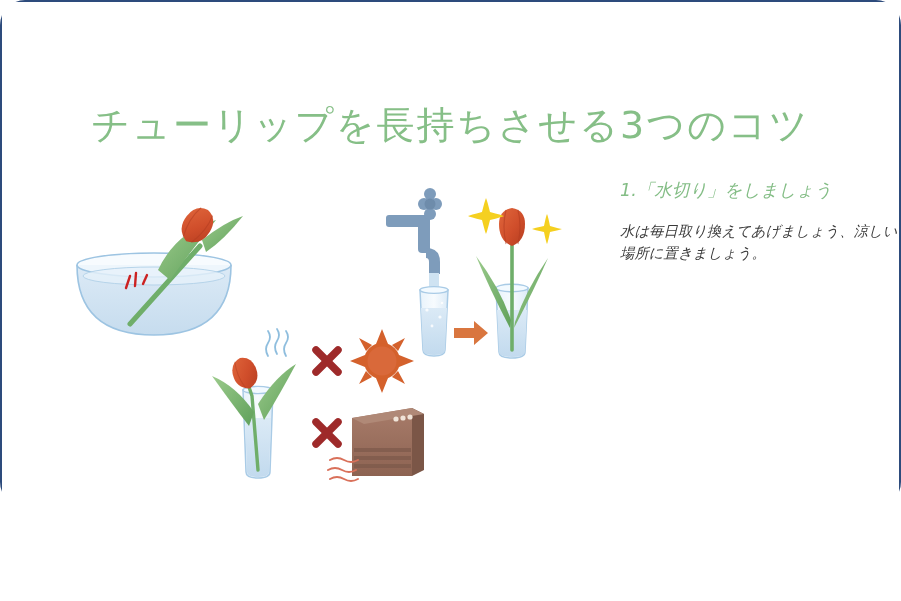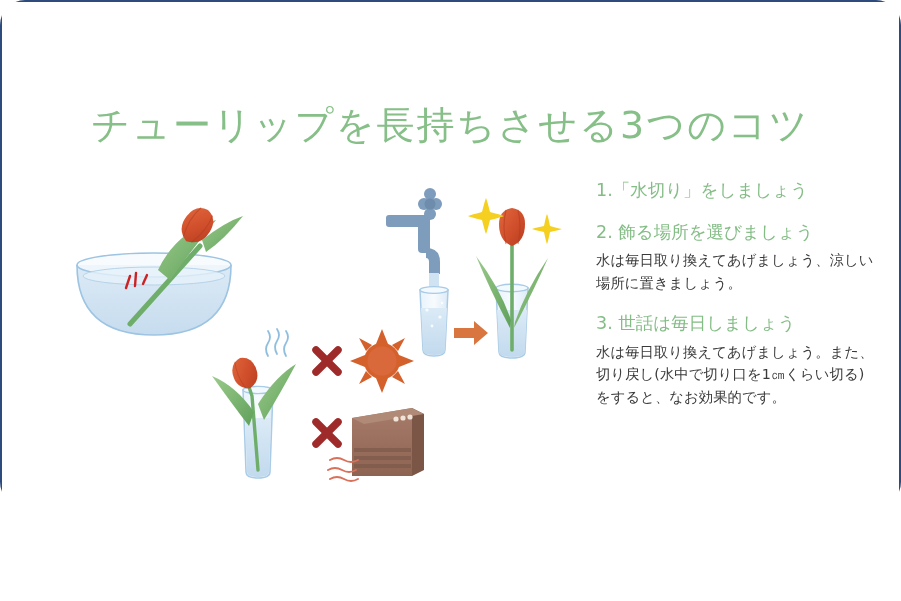--- a/index.html
+++ b/index.html
@@ -76,24 +76,25 @@
   .ci-2 { left: 167px; top: 160px; width: 184px; height: 184px; }
   .ci-3 { left: 347px; top: 22px;  width: 184px; height: 184px; }
   .svg-layer {
     position: absolute;
     left: 0; top: 0;
     width: 560px; height: 360px;
   }
   
   .tips {
     position: absolute;
-    left: 596px;
+    left: 620px;
     top: 178px;
     width: 280px;
     z-index: 20;
+    font-style: italic;
   }
   .tip { margin-bottom: 17px; }
   .tip-heading {
     color: #83bd85;
     font-size: 17.5px;
     line-height: 1.4;
     font-family: "DejaVu Sans", sans-serif;
     margin-bottom: 5px;
     white-space: nowrap;
   }
@@ -303,23 +304,18 @@
     </svg>
   </div>
 
   <div class="tips">
 
     <div class="tip">
       <div class="tip-heading">1.「水切り」をしましょう</div>
     </div>
 
     <div class="tip">
-      <div class="tip-heading">2. 飾る場所を選びましょう</div>
       <div class="tip-body">水は毎日取り換えてあげましょう、涼しい場所に置きましょう。</div>
     </div>
 
-    <div class="tip">
-      <div class="tip-heading">3. 世話は毎日しましょう</div>
-      <div class="tip-body">水は毎日取り換えてあげましょう。また、切り戻し(水中で切り口を1㎝くらい切る)をすると、なお効果的です。</div>
-    </div>
 
   </div>
 </div>
 
 </body></html>

